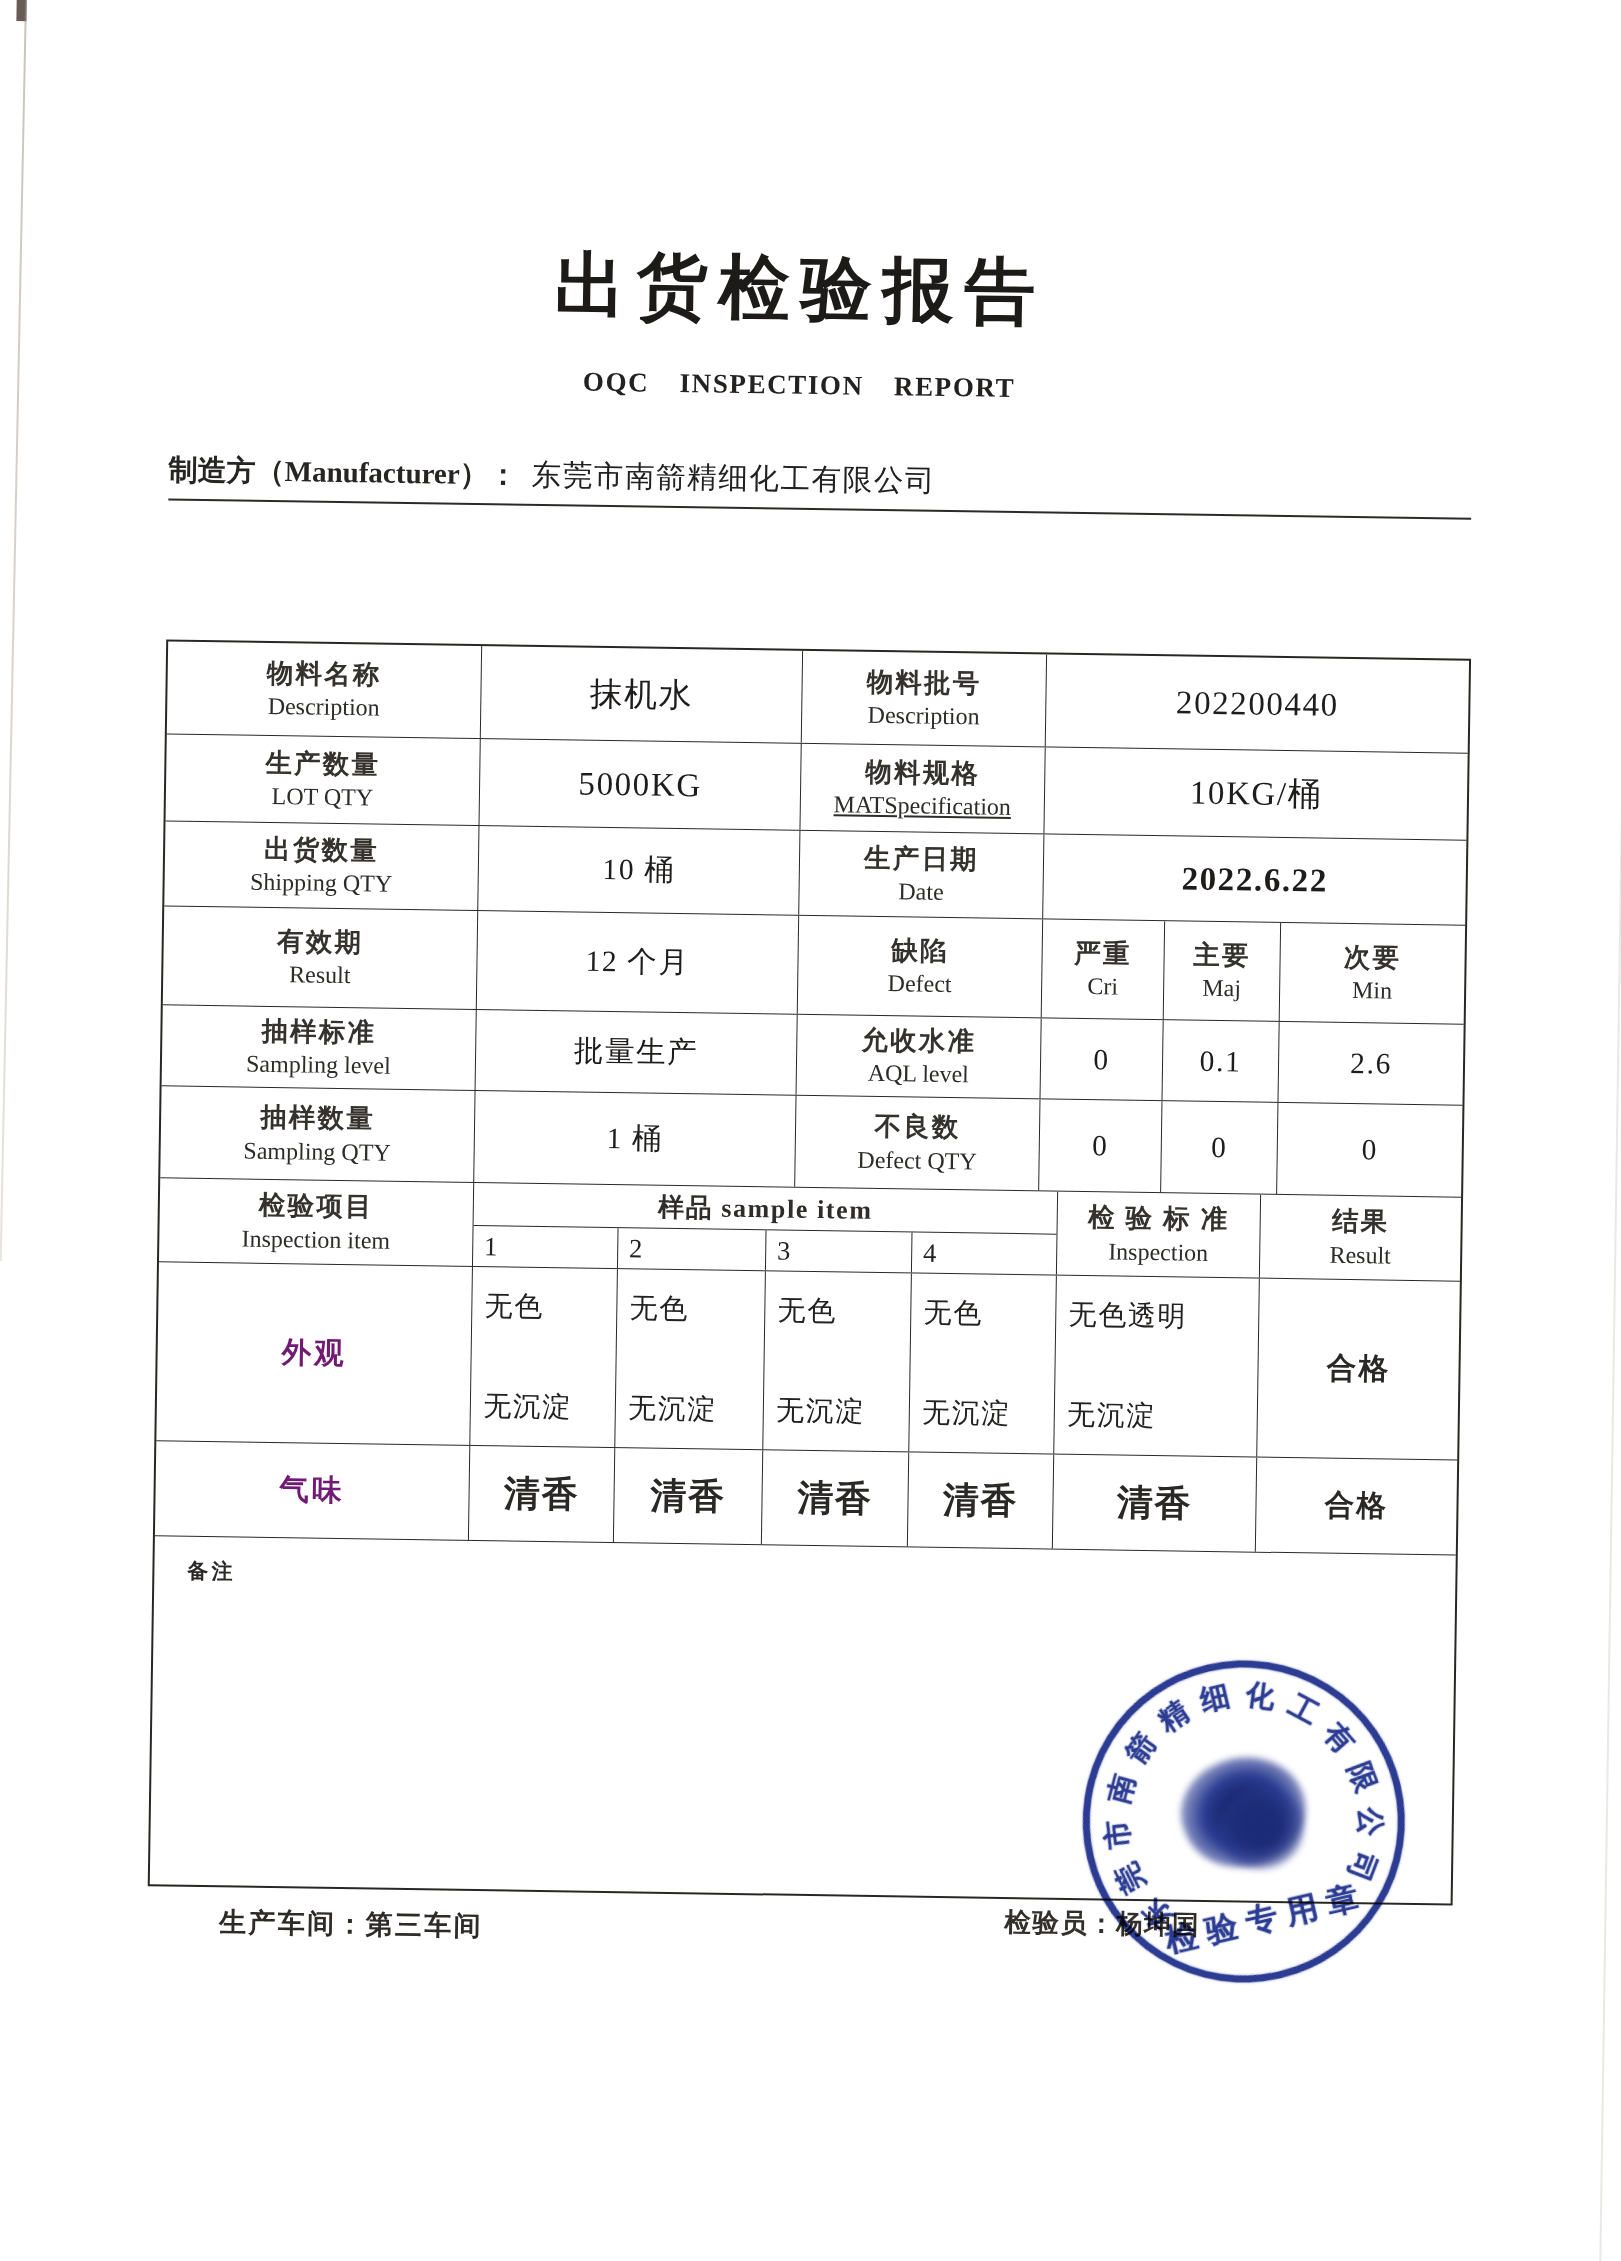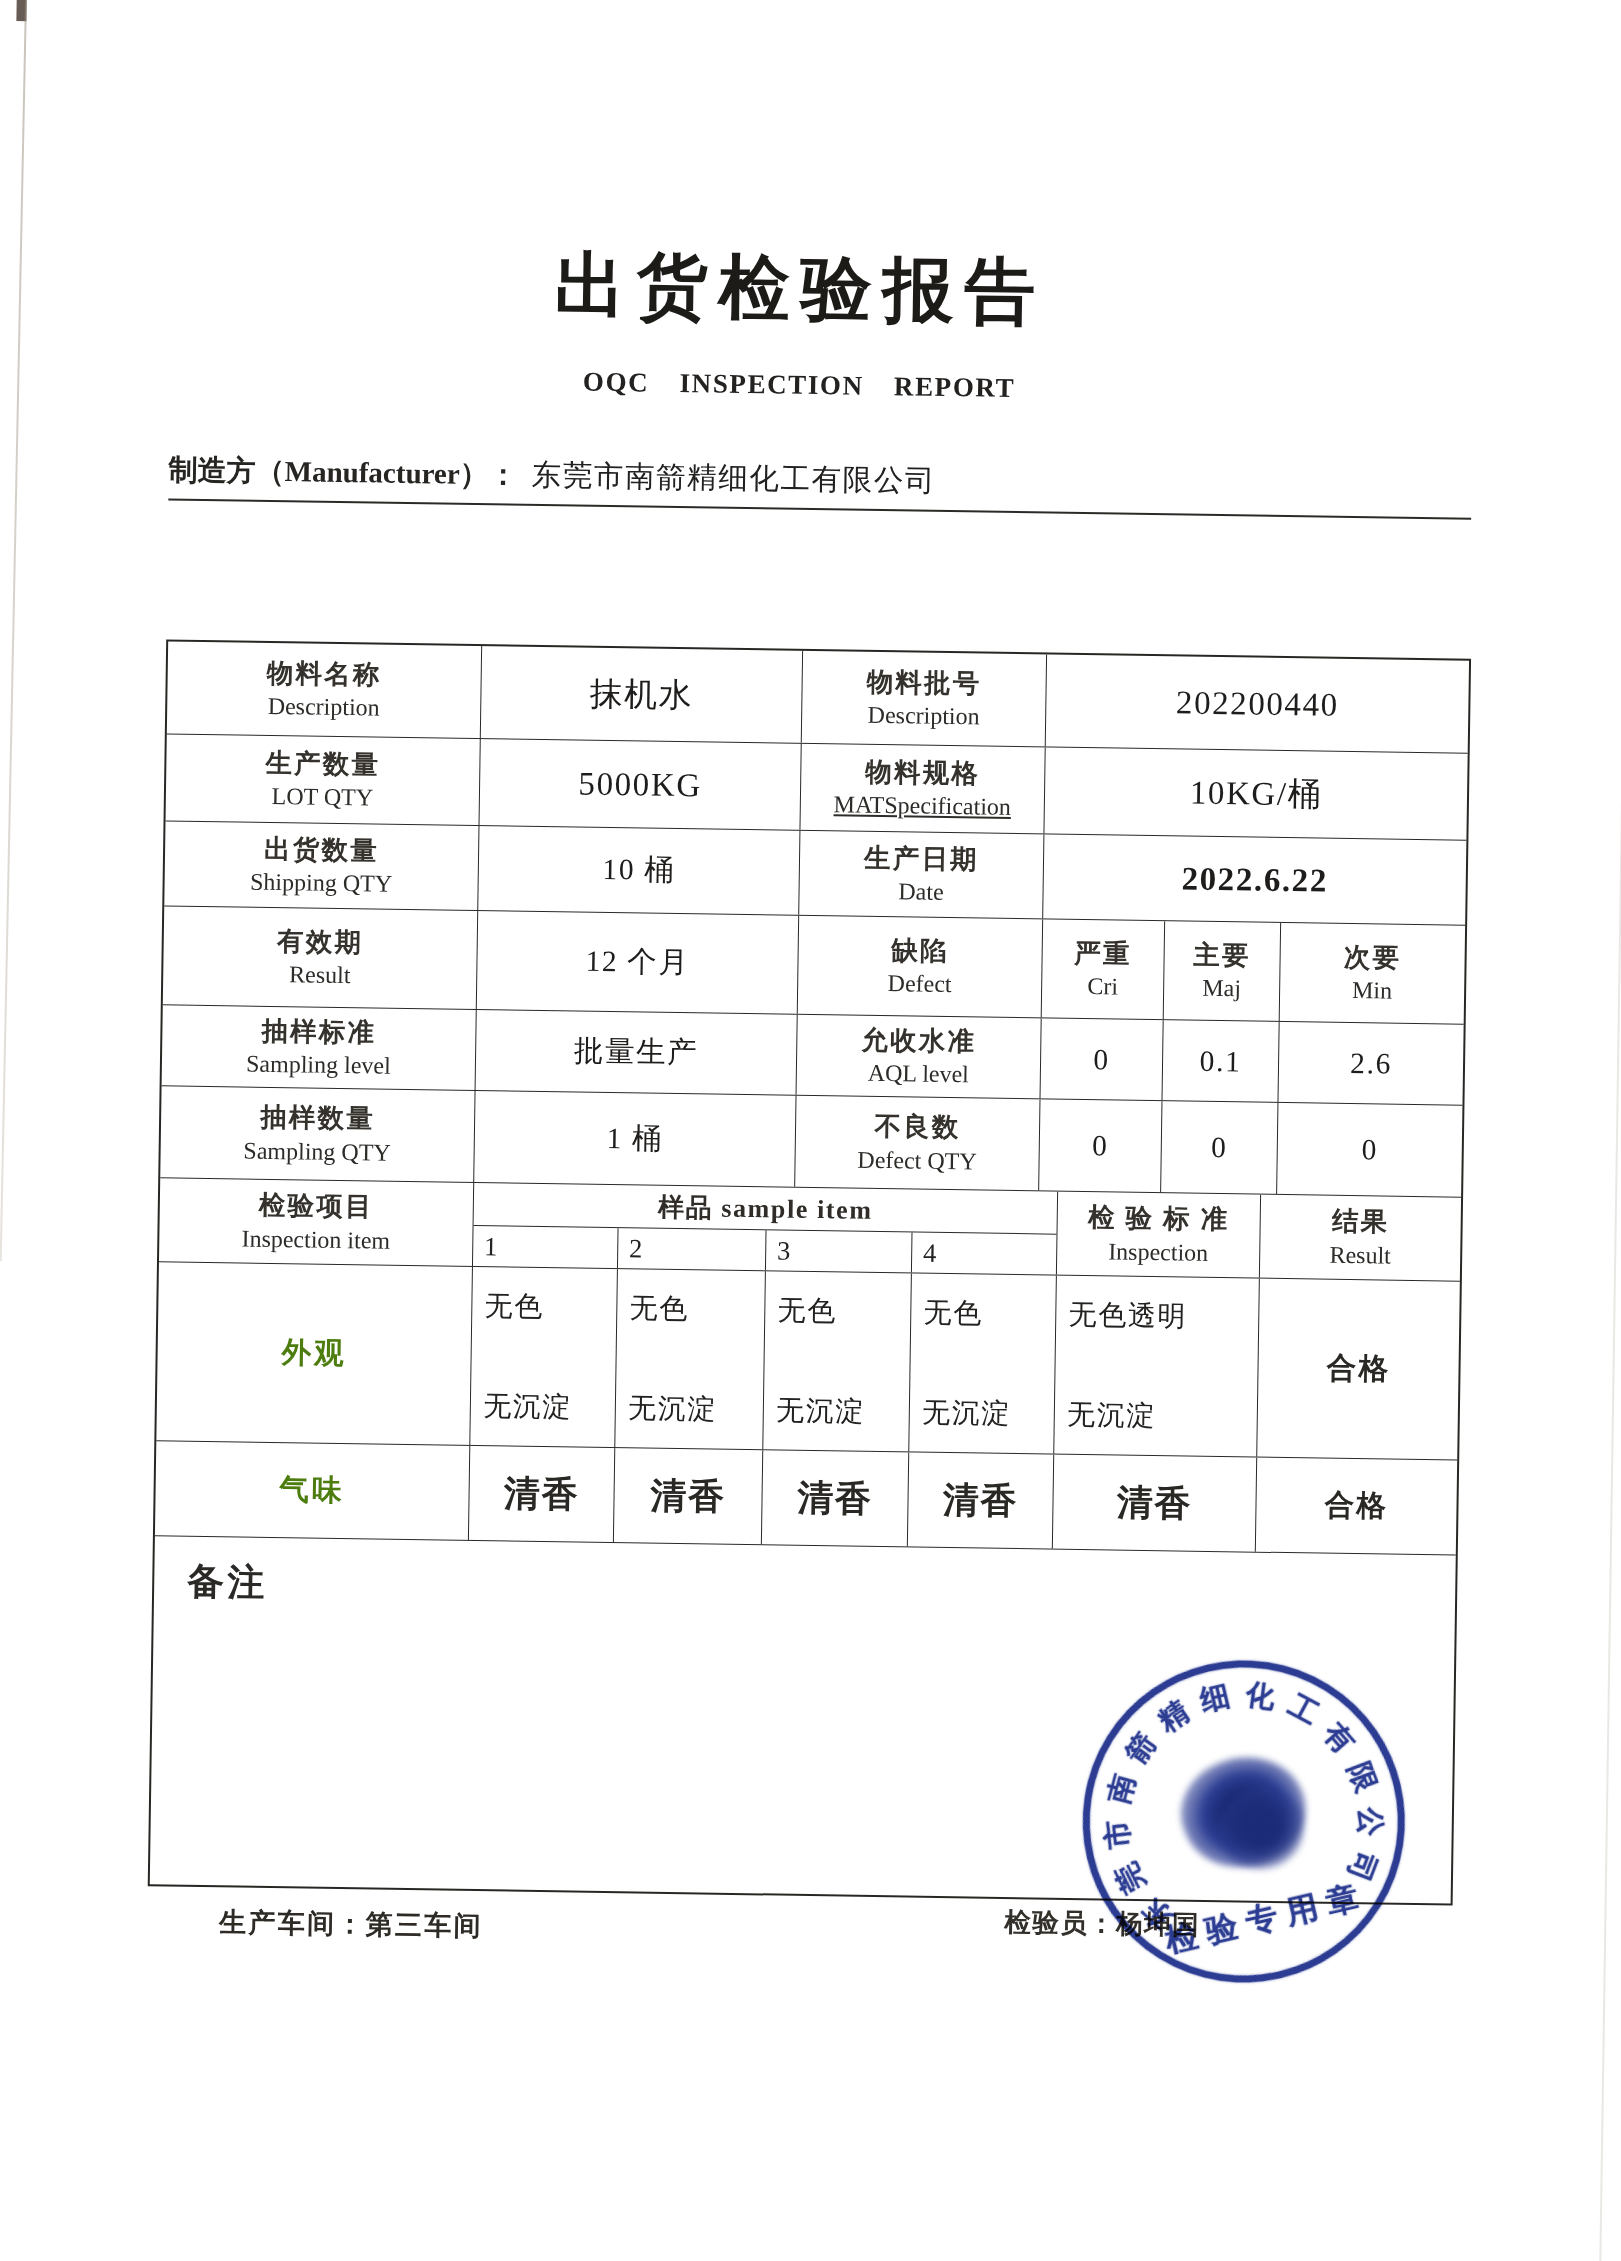--- a/index.html
+++ b/index.html
@@ -63,27 +63,27 @@
   .numCell{box-sizing:border-box;border-right:1.6px solid #2b2926;display:flex;
            align-items:center;font-size:26.4px;padding-left:11px;color:#242220;}
   .numCell:last-child{border-right:none;}
   .n1{width:145px;}.n2{width:148px;}.n3{width:146px;}.n4{flex:1;}
 
   
   .two{justify-content:space-between;align-items:flex-start;
        padding:20px 7.8px 20px 12.4px;text-align:left;}
   .two .l{font-size:28px;color:#242220;letter-spacing:1.6px;}
 
-  .itemLabel{font-size:29.5px;font-weight:600;letter-spacing:3.1px;color:#4d7c0f;}
+  .itemLabel{font-size:29.5px;font-weight:600;letter-spacing:3.1px;color:#701a75;}
   .scent{font-size:36px;font-weight:600;color:#2a2824;letter-spacing:1.6px;}
   .pass{font-size:29.5px;font-weight:600;color:#2a2824;letter-spacing:2.3px;}
 
   .remarksCell{width:100%;display:flex;justify-content:flex-start;align-items:flex-start;
                padding:20px 0 0 33px;box-sizing:border-box;}
-  .remarksLabel{font-size:37px;font-weight:600;letter-spacing:3.1px;color:#2b2926;}
+  .remarksLabel{font-size:21px;font-weight:600;letter-spacing:3.1px;color:#2b2926;}
 
   
   .workshop{position:absolute;left:231px;top:1913px;font-size:27px;font-weight:600;
             letter-spacing:2.3px;color:#2e2b27;}
   .inspector{position:absolute;left:1016px;top:1902px;font-size:26.4px;font-weight:600;
              letter-spacing:1.6px;color:#332f2a;}
 
   
   .stamp{position:absolute;left:1091px;top:1652px;width:326px;height:326px;
          transform:rotate(-14deg);mix-blend-mode:multiply;z-index:6;

